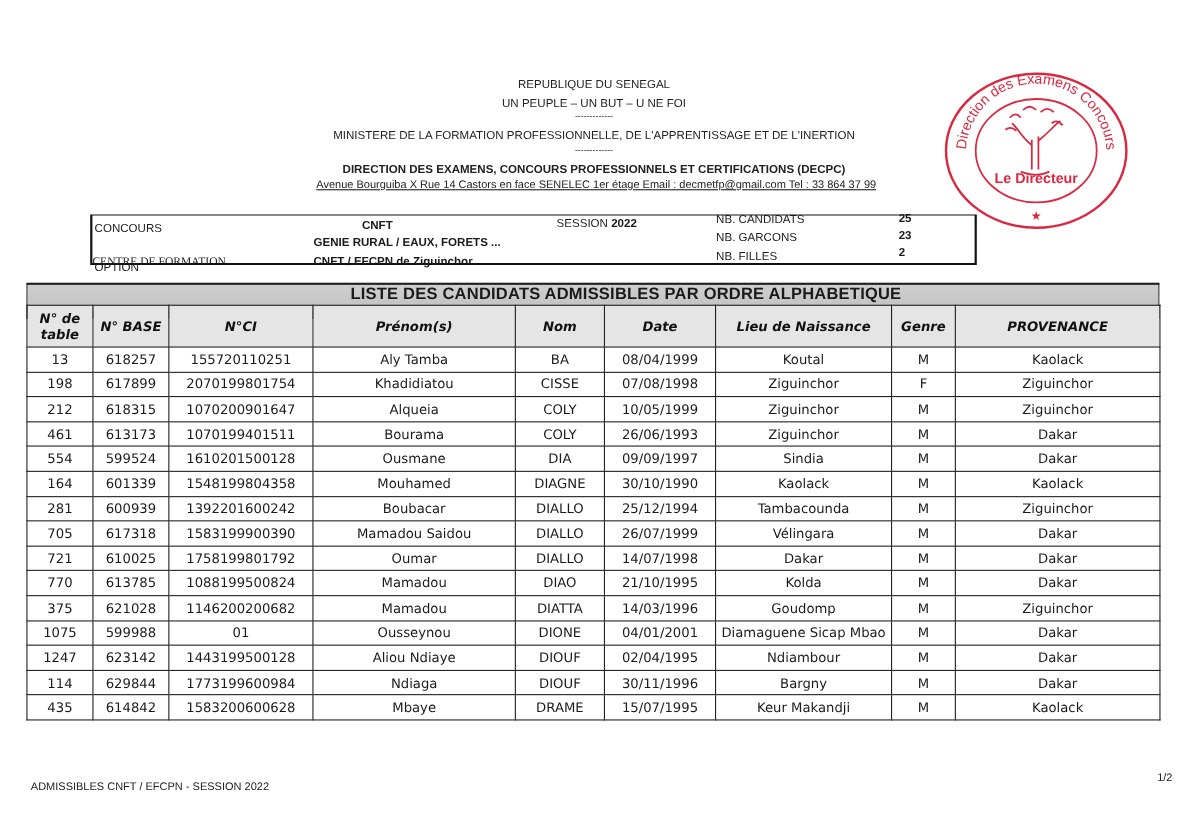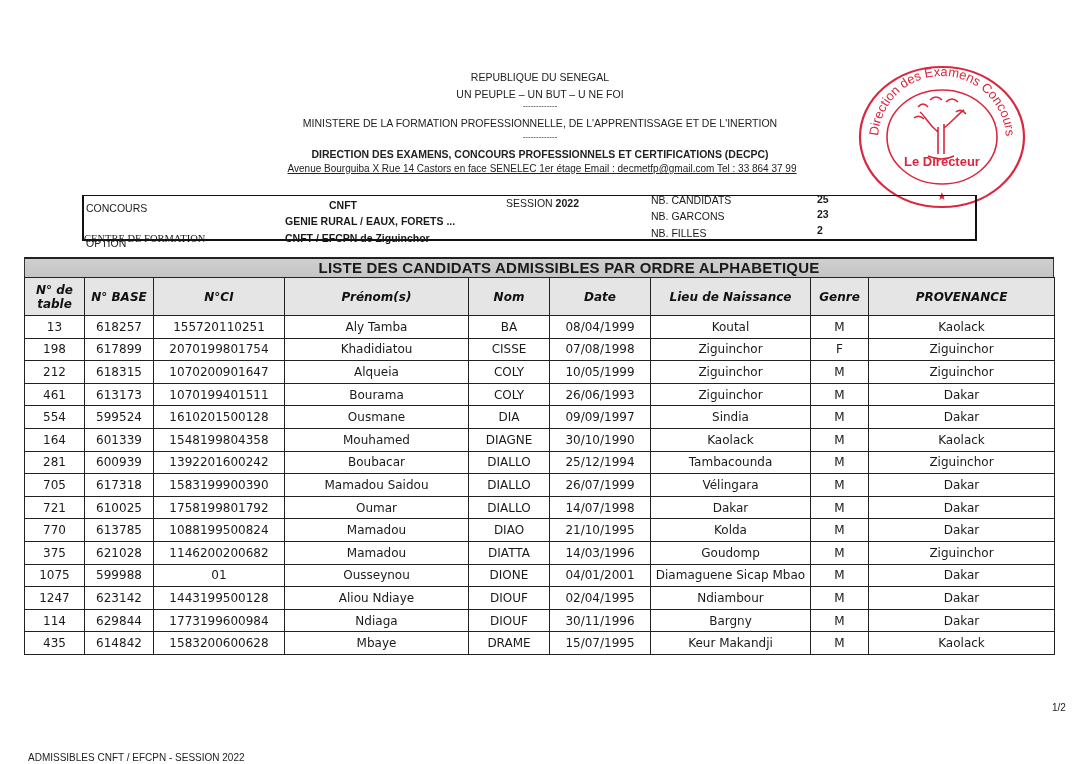--- a/index.html
+++ b/index.html
@@ -7,21 +7,21 @@
     width: 1080px; height: 764px; background: #ffffff; position: relative; overflow: hidden;
     font-family: "Liberation Sans", "DejaVu Sans", sans-serif; color: #1a1a1a;
   }
   .hdr-line { position: absolute; left: 260px; width: 560px; text-align: center; font-size: 10.5px; color: #222; }
   .dashes { letter-spacing: 0px; }
   .addr { text-decoration: underline; font-size: 10px; }
   .bold { font-weight: bold; }
 
   
   .infobox {
-    position: absolute; left: 82px; top: 195px; width: 895px; height: 46px;
+    position: absolute; left: 82px; top: 195px; width: 806px; height: 46px;
     border: 2px solid #111; border-top-width: 1.5px; box-sizing: border-box;
   }
   .ib-text { position: absolute; font-size: 10.5px; white-space: nowrap; }
 
   
   .stamp { position: absolute; left: 848px; top: 62px; width: 188px; height: 150px; }
 
   
   .title-bar {
     position: absolute; left: 24px; top: 257px; width: 1030px; height: 33px;
@@ -35,21 +35,21 @@
     border-collapse: collapse; table-layout: fixed; font-size: 12px;
   }
   table.grid th, table.grid td {
     border: 1px solid #222; text-align: center; padding: 0; overflow: hidden; white-space: nowrap;
   }
   table.grid th {
     height: 37px; background: #e5e5e5; font-family: "DejaVu Sans", sans-serif; font-style: italic;
     font-weight: bold; font-size: 12px; line-height: 14px; color: #111;
   }
   table.grid td { height: 21.6px; font-family: "DejaVu Sans", sans-serif; font-size: 12px; color: #1a1a1a; }
-  .footer { position: absolute; left: 28px; top: 710px; font-size: 10px; color: #222; margin-top: 42px; }
+  .footer { position: absolute; left: 28px; top: 710px; font-size: 10px; color: #222; }
   .pagenum { position: absolute; left: 1052px; top: 702px; font-size: 10px; color: #222; }
 </style>
 </head>
 <body>
 
 <div class="hdr-line" style="top:71px;">REPUBLIQUE DU SENEGAL</div>
 <div class="hdr-line" style="top:88px;">UN PEUPLE – UN BUT – U NE FOI</div>
 <div class="hdr-line dashes" style="top:101px;font-size:8px;">-------------</div>
 <div class="hdr-line" style="top:117px;">MINISTERE DE LA FORMATION PROFESSIONNELLE, DE L'APPRENTISSAGE ET DE L'INERTION</div>
 <div class="hdr-line dashes" style="top:132px;font-size:8px;">-------------</div>

